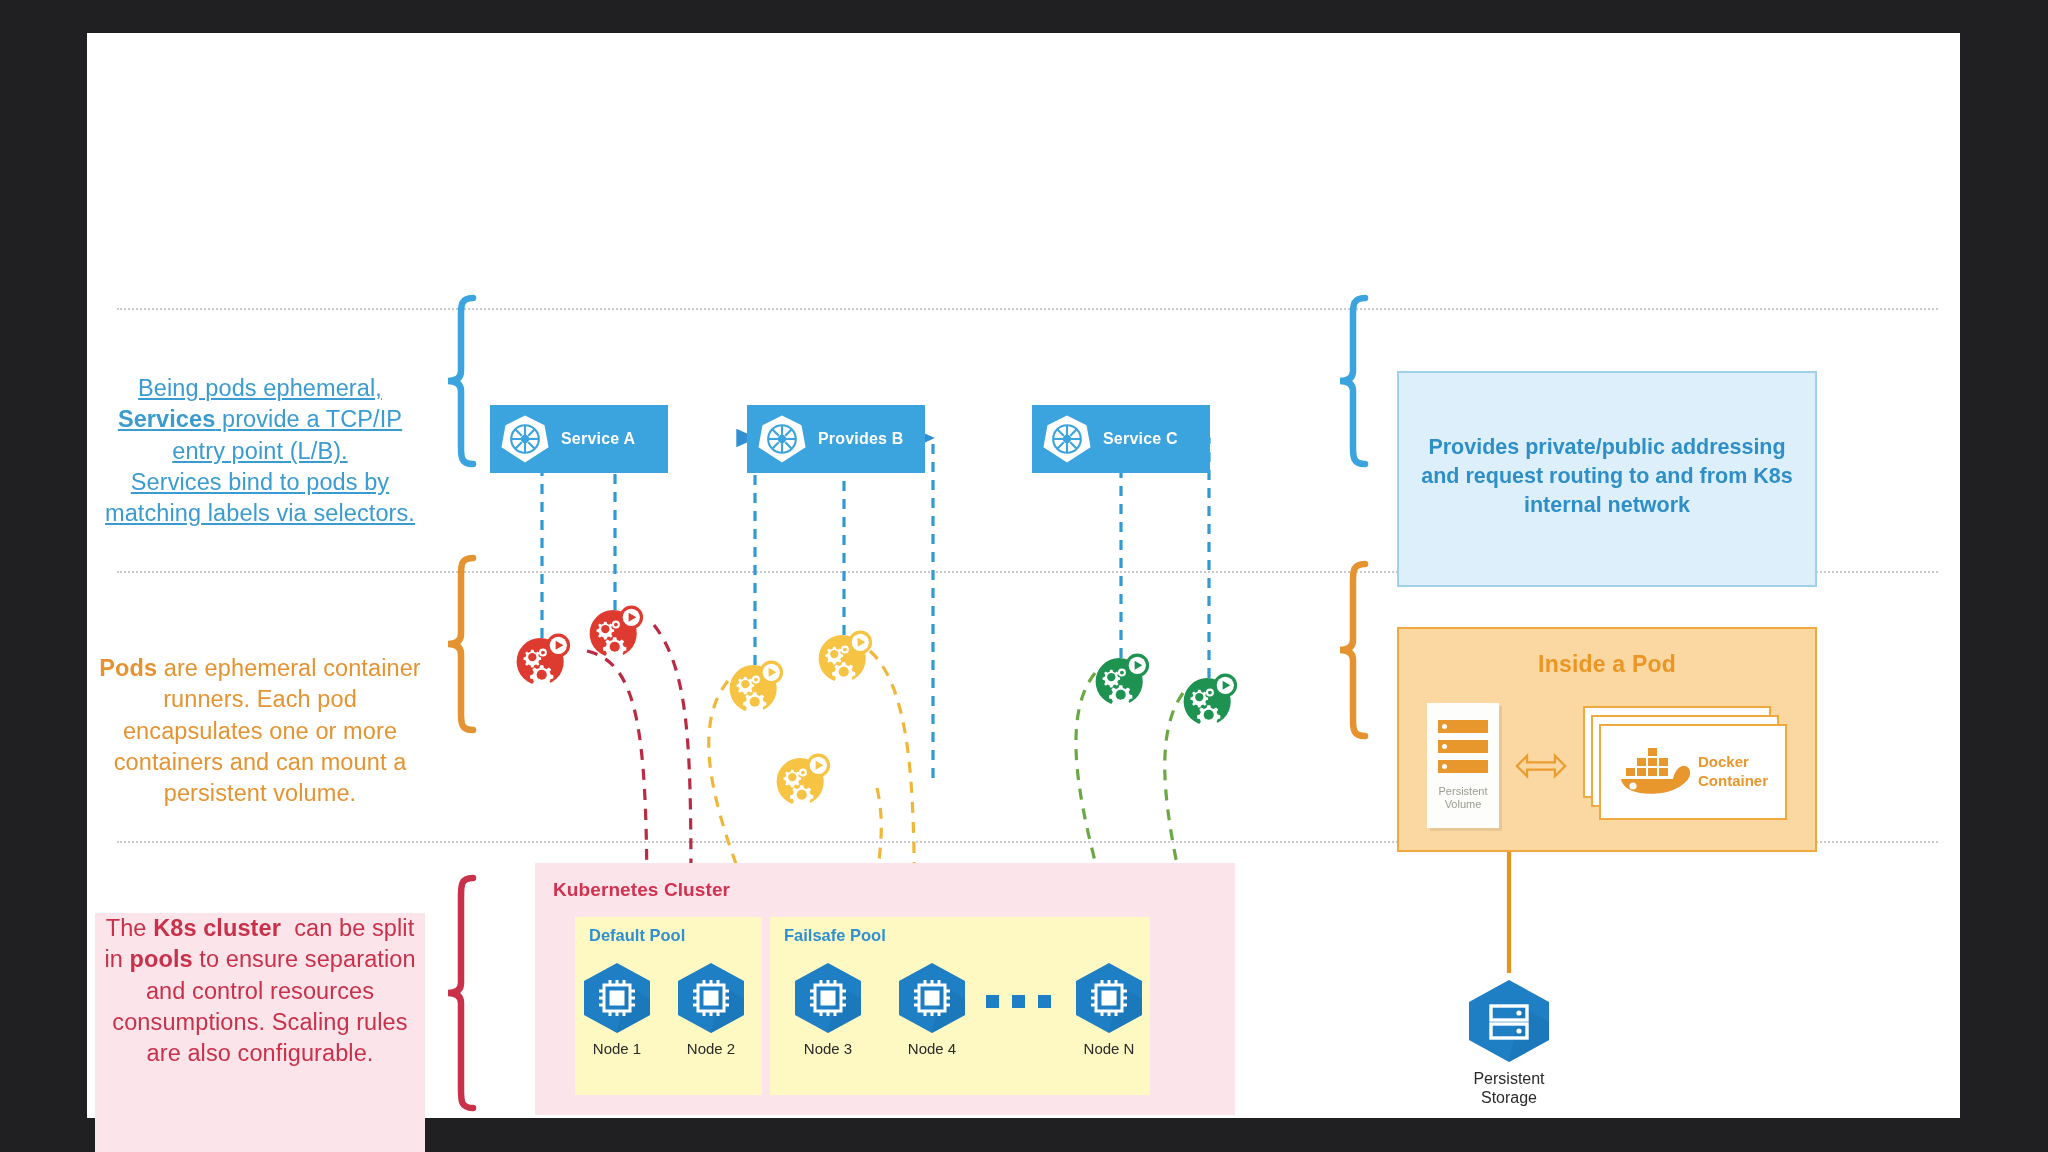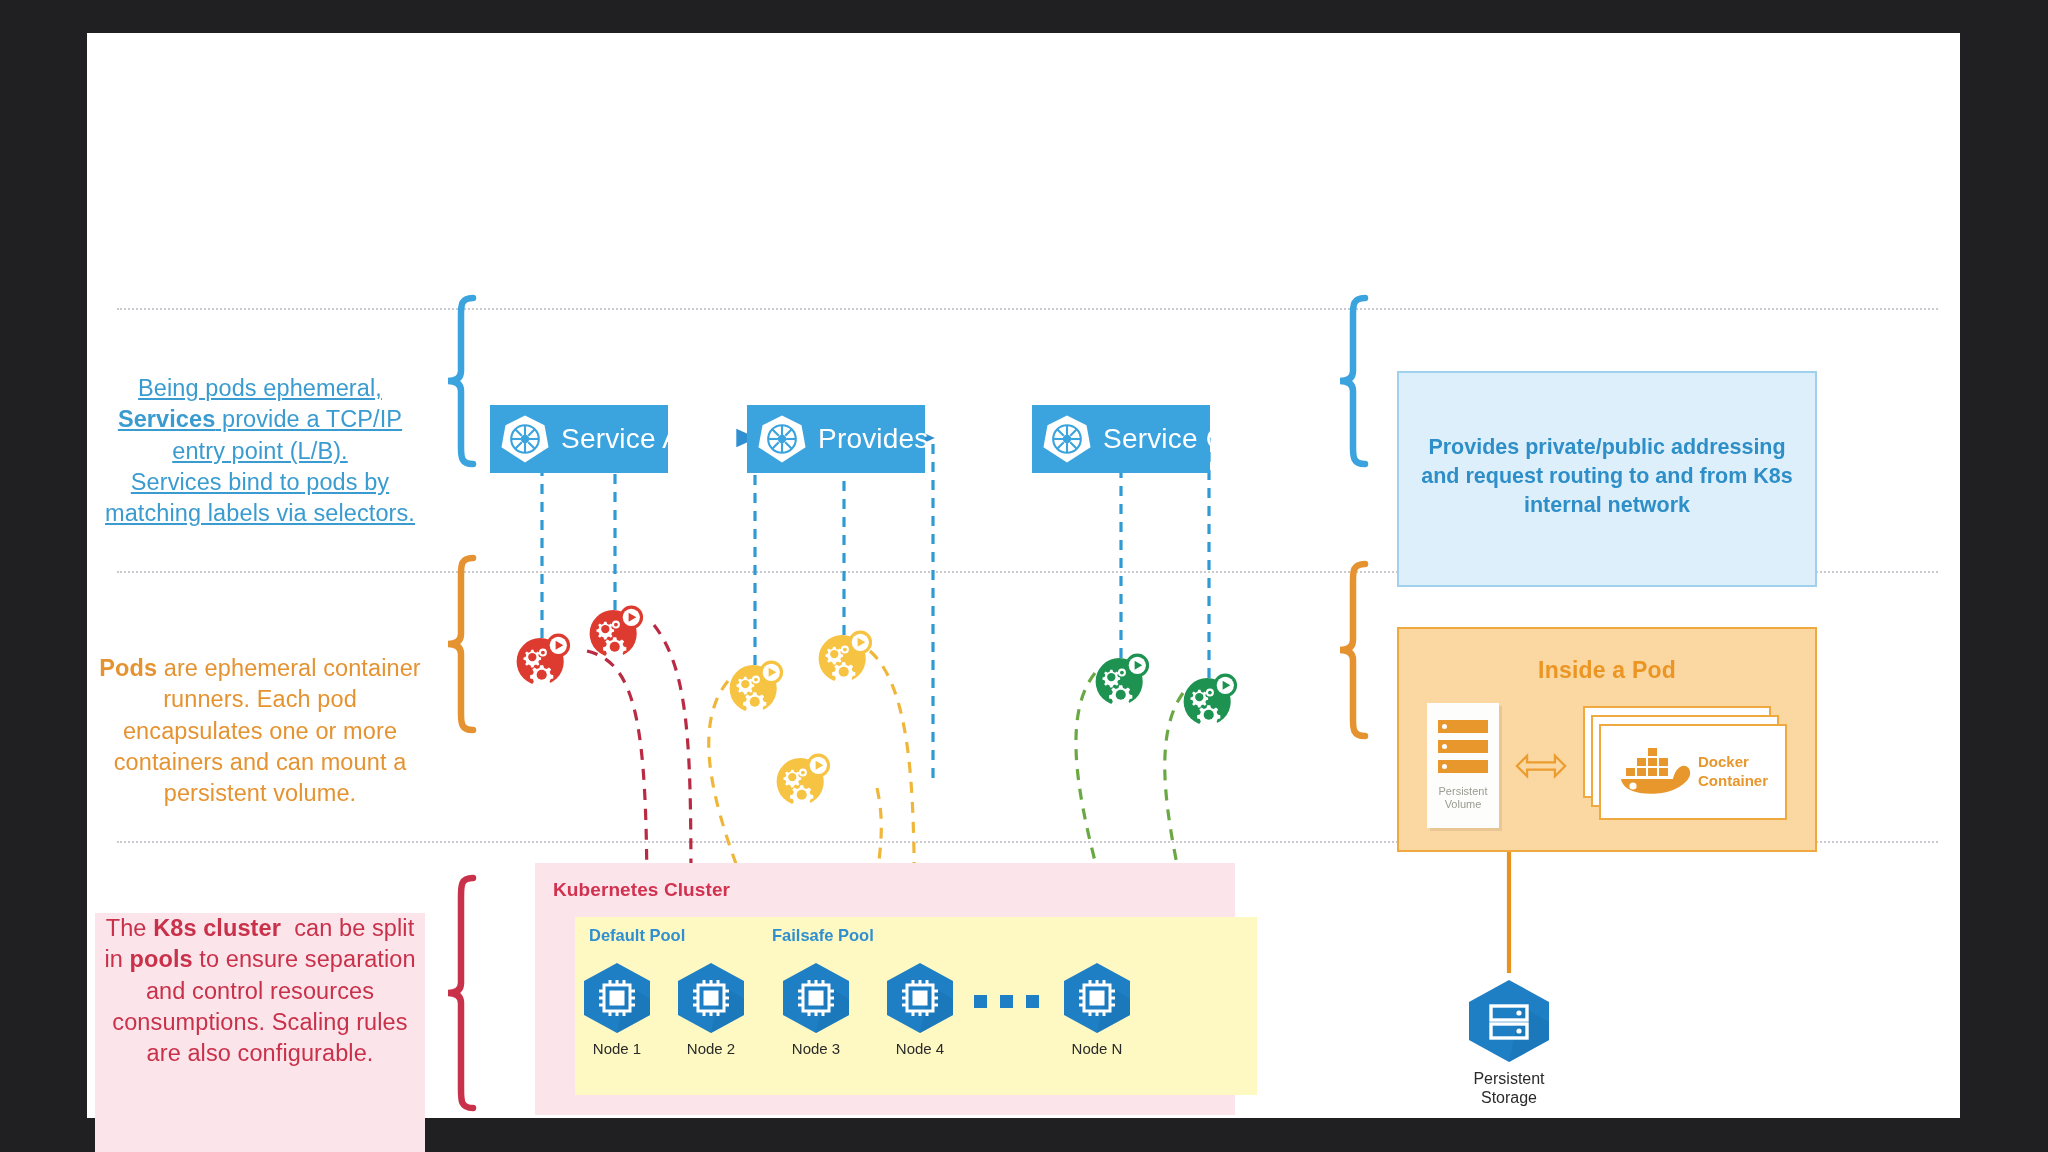--- a/index.html
+++ b/index.html
@@ -52,24 +52,25 @@
     position: absolute;
     height: 68px;
     background: #3ba3dd;
     display: flex;
     align-items: center;
     padding-left: 9px;
   }
   .service-box .k8s-logo { width: 52px; height: 52px; flex: 0 0 52px; }
   .service-box .svc-label {
     color: #ffffff;
-    font-size: 28px;
+    font-size: 16px;
     margin-left: 10px;
     white-space: nowrap;
     letter-spacing: 0.2px;
+    font-weight: bold;
   }
 
   
   .panel {
     position: absolute;
     text-align: center;
   }
   .panel.osi {
     left: 1310px; top: 338px; width: 420px; height: 216px;
     background: #ddeffa;
@@ -84,21 +85,21 @@
 
   .panel.pod {
     left: 1310px; top: 594px; width: 420px; height: 225px;
     background: #fbd7a1;
     border: 2px solid #f0a93e;
   }
   .panel.pod .pod-title {
     color: #eb9624;
     font-weight: 700;
     font-size: 23px;
-    padding-top: 28px;
+    padding-top: 22px;
     letter-spacing: 0.2px;
   }
   .pod-inner {
     position: absolute;
     left: 0; top: 52px; right: 0; bottom: 0;
     display: flex; align-items: center; justify-content: center;
   }
 
   
   .pv-card {
@@ -165,21 +166,21 @@
   }
   .pool {
     position: absolute;
     background: #fef9c3;
   }
   .pool .pool-title {
     position: absolute; left: 14px; top: 9px;
     color: #2f8fd0; font-weight: 700; font-size: 16.5px;
   }
   .pool.default  { left: 40px;  top: 54px; width: 187px; height: 178px; }
-  .pool.failsafe { left: 223px; top: 54px; width: 499px; height: 178px; }
+  .pool.failsafe { left: 235px; top: 54px; width: 380px; height: 178px; }
 
   .node { position: absolute; width: 80px; text-align: center; }
   .node .hex { width: 80px; height: 74px; }
   .node .node-label {
     font-size: 15px; color: #2a2a2a; margin-top: 1px;
   }
   .dots { position: absolute; display: flex; gap: 13px; }
   .dots i { width: 13px; height: 13px; background: #1e7fc4; display: block; }
 
   

